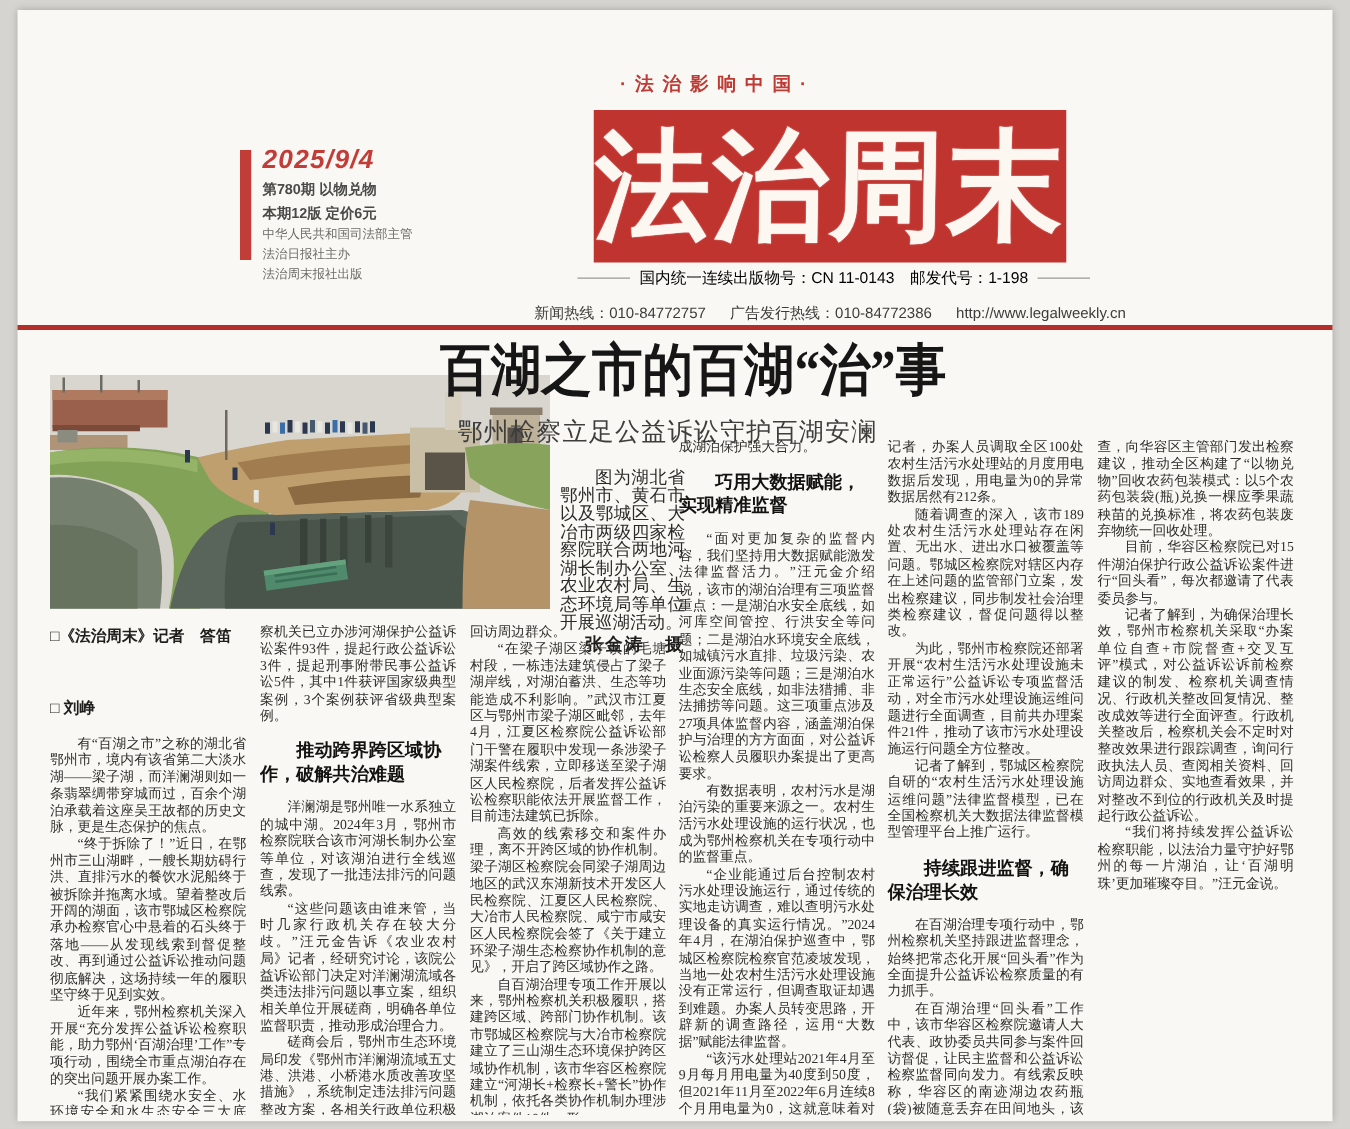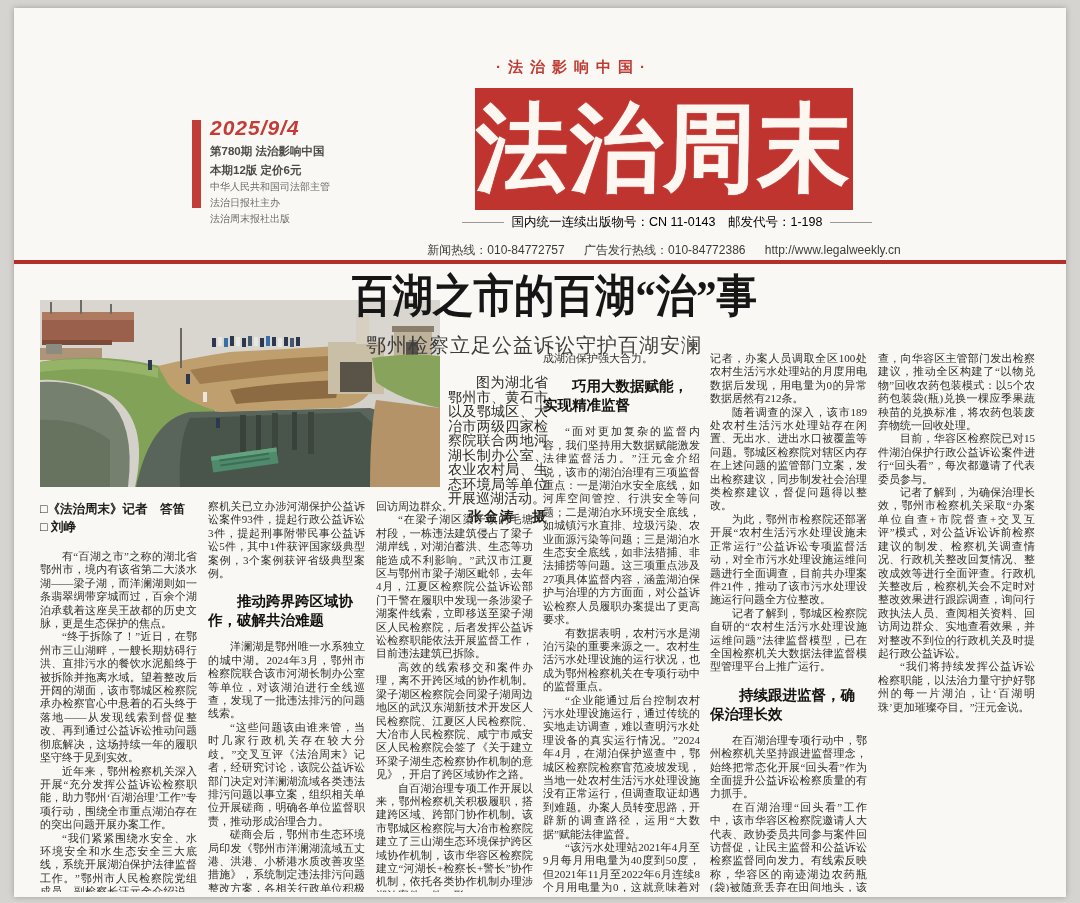--- a/index.html
+++ b/index.html
@@ -52,35 +52,35 @@
   .col{position:absolute;width:157px;overflow:hidden;font-size:11px;line-height:13.4px;
        color:#2e2e2c;text-align:justify;}
   .col p{margin:0;}
   .col .p{text-indent:2em;}
   .col .p0{text-indent:0;}
   .col .by{font-family:"Liberation Sans","DejaVu Sans",sans-serif;font-weight:bold;
            font-size:12.5px;line-height:18px;color:#1e1e1c;text-indent:0;}
   .col h3.h{margin:12px 0 10px 0;font-size:14.5px;line-height:19px;color:#121210;
             font-family:"Liberation Sans","DejaVu Sans",sans-serif;font-weight:bold;
             text-indent:2em;text-align:left;}
-  .col .by + .by{margin-bottom:14px;}
+  .col .by + .by{margin-bottom:14px;margin-top:39px;}
 </style>
 </head>
 <body>
 
 <div id="canvas">
   <div id="page">
 
     <div class="slogan">·法治影响中国·</div>
 
     <div class="datebox">
       <div class="datebar"></div>
       <div class="dateline">
         <div class="date-big">2025/9/4</div>
-        <div class="date-mid">第780期 法治影响中国</div>
+        <div class="date-mid">第780期 以物兑物</div>
         <div class="date-mid">本期12版 定价6元</div>
         <div class="date-sm">中华人民共和国司法部主管</div>
         <div class="date-sm">法治日报社主办</div>
         <div class="date-sm">法治周末报社出版</div>
       </div>
     </div>
 
     <div class="masthead">
       <span>法治周末</span>
     </div>
@@ -189,21 +189,21 @@
         <p class="by">□ 刘峥</p>
         <p class="p">有“百湖之市”之称的湖北省鄂州市，境内有该省第二大淡水湖——梁子湖，而洋澜湖则如一条翡翠绸带穿城而过，百余个湖泊承载着这座吴王故都的历史文脉，更是生态保护的焦点。</p>
         <p class="p">“终于拆除了！”近日，在鄂州市三山湖畔，一艘长期妨碍行洪、直排污水的餐饮水泥船终于被拆除并拖离水域。望着整改后开阔的湖面，该市鄂城区检察院承办检察官心中悬着的石头终于落地——从发现线索到督促整改、再到通过公益诉讼推动问题彻底解决，这场持续一年的履职坚守终于见到实效。</p>
         <p class="p">近年来，鄂州检察机关深入开展“充分发挥公益诉讼检察职能，助力鄂州‘百湖治理’工作”专项行动，围绕全市重点湖泊存在的突出问题开展办案工作。</p>
         <p class="p">“我们紧紧围绕水安全、水环境安全和水生态安全三大底线，系统开展湖泊保护法律监督工作。”鄂州市人民检察院党组成员、副检察长汪元金介绍说，2024年以来，该市检</p>
       </div>
     <div class="col" style="left:194px;top:492px; height:392px;">
         <p class="p0">察机关已立办涉河湖保护公益诉讼案件93件，提起行政公益诉讼3件，提起刑事附带民事公益诉讼5件，其中1件获评国家级典型案例，3个案例获评省级典型案例。</p>
         <h3 class="h">推动跨界跨区域协作，破解共治难题</h3>
         <p class="p">洋澜湖是鄂州唯一水系独立的城中湖。2024年3月，鄂州市检察院联合该市河湖长制办公室等单位，对该湖泊进行全线巡查，发现了一批违法排污的问题线索。</p>
-        <p class="p">“这些问题该由谁来管，当时几家行政机关存在较大分歧。”交叉互评《法治周末》记者，经研究讨论，该院公益诉讼部门决定对洋澜湖流域各类违法排污问题以事立案，组织相关单位开展磋商，明确各单位监督职责，推动形成治理合力。</p>
+        <p class="p">“这些问题该由谁来管，当时几家行政机关存在较大分歧。”汪元金告诉《农业农村局》记者，经研究讨论，该院公益诉讼部门决定对洋澜湖流域各类违法排污问题以事立案，组织相关单位开展磋商，明确各单位监督职责，推动形成治理合力。</p>
         <p class="p">磋商会后，鄂州市生态环境局印发《鄂州市洋澜湖流域五丈港、洪港、小桥港水质改善攻坚措施》，系统制定违法排污问题整改方案，各相关行政单位积极履职，案涉问题得到整改，并推动了洋澜湖所涉小</p>
       </div>
     <div class="col" style="left:362px;top:492px; height:392px;">
         <p class="p0">回访周边群众。</p>
         <p class="p">“在梁子湖区梁子镇的毛塘村段，一栋违法建筑侵占了梁子湖岸线，对湖泊蓄洪、生态等功能造成不利影响。”武汉市江夏区与鄂州市梁子湖区毗邻，去年4月，江夏区检察院公益诉讼部门干警在履职中发现一条涉梁子湖案件线索，立即移送至梁子湖区人民检察院，后者发挥公益诉讼检察职能依法开展监督工作，目前违法建筑已拆除。</p>
         <p class="p">高效的线索移交和案件办理，离不开跨区域的协作机制。梁子湖区检察院会同梁子湖周边地区的武汉东湖新技术开发区人民检察院、江夏区人民检察院、大冶市人民检察院、咸宁市咸安区人民检察院会签了《关于建立环梁子湖生态检察协作机制的意见》，开启了跨区域协作之路。</p>
         <p class="p">自百湖治理专项工作开展以来，鄂州检察机关积极履职，搭建跨区域、跨部门协作机制。该市鄂城区检察院与大冶市检察院建立了三山湖生态环境保护跨区域协作机制，该市华容区检察院建立“河湖长+检察长+警长”协作机制，依托各类协作机制办理涉湖泊案件18件，形</p>
       </div>
     <div class="col" style="left:529px;top:344px; height:540px;">
         <p class="p0">成湖泊保护强大合力。</p>

